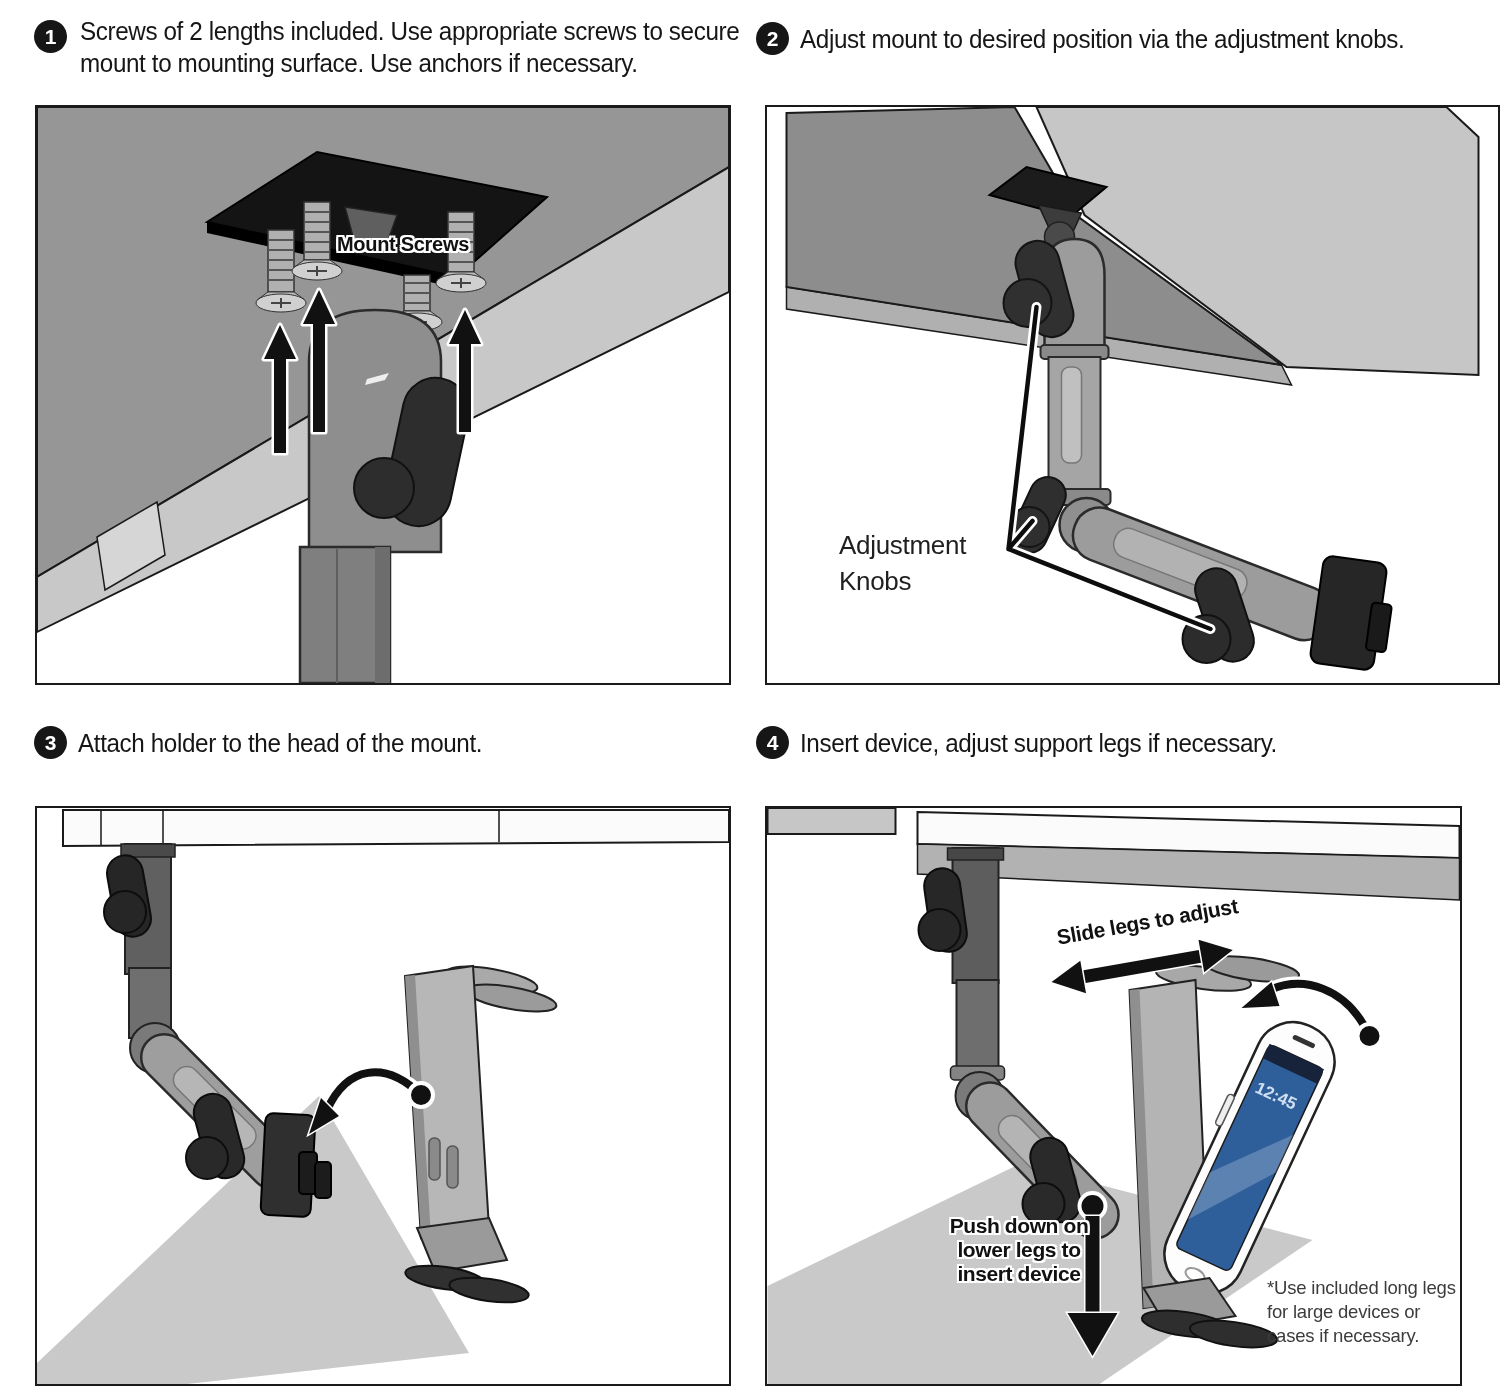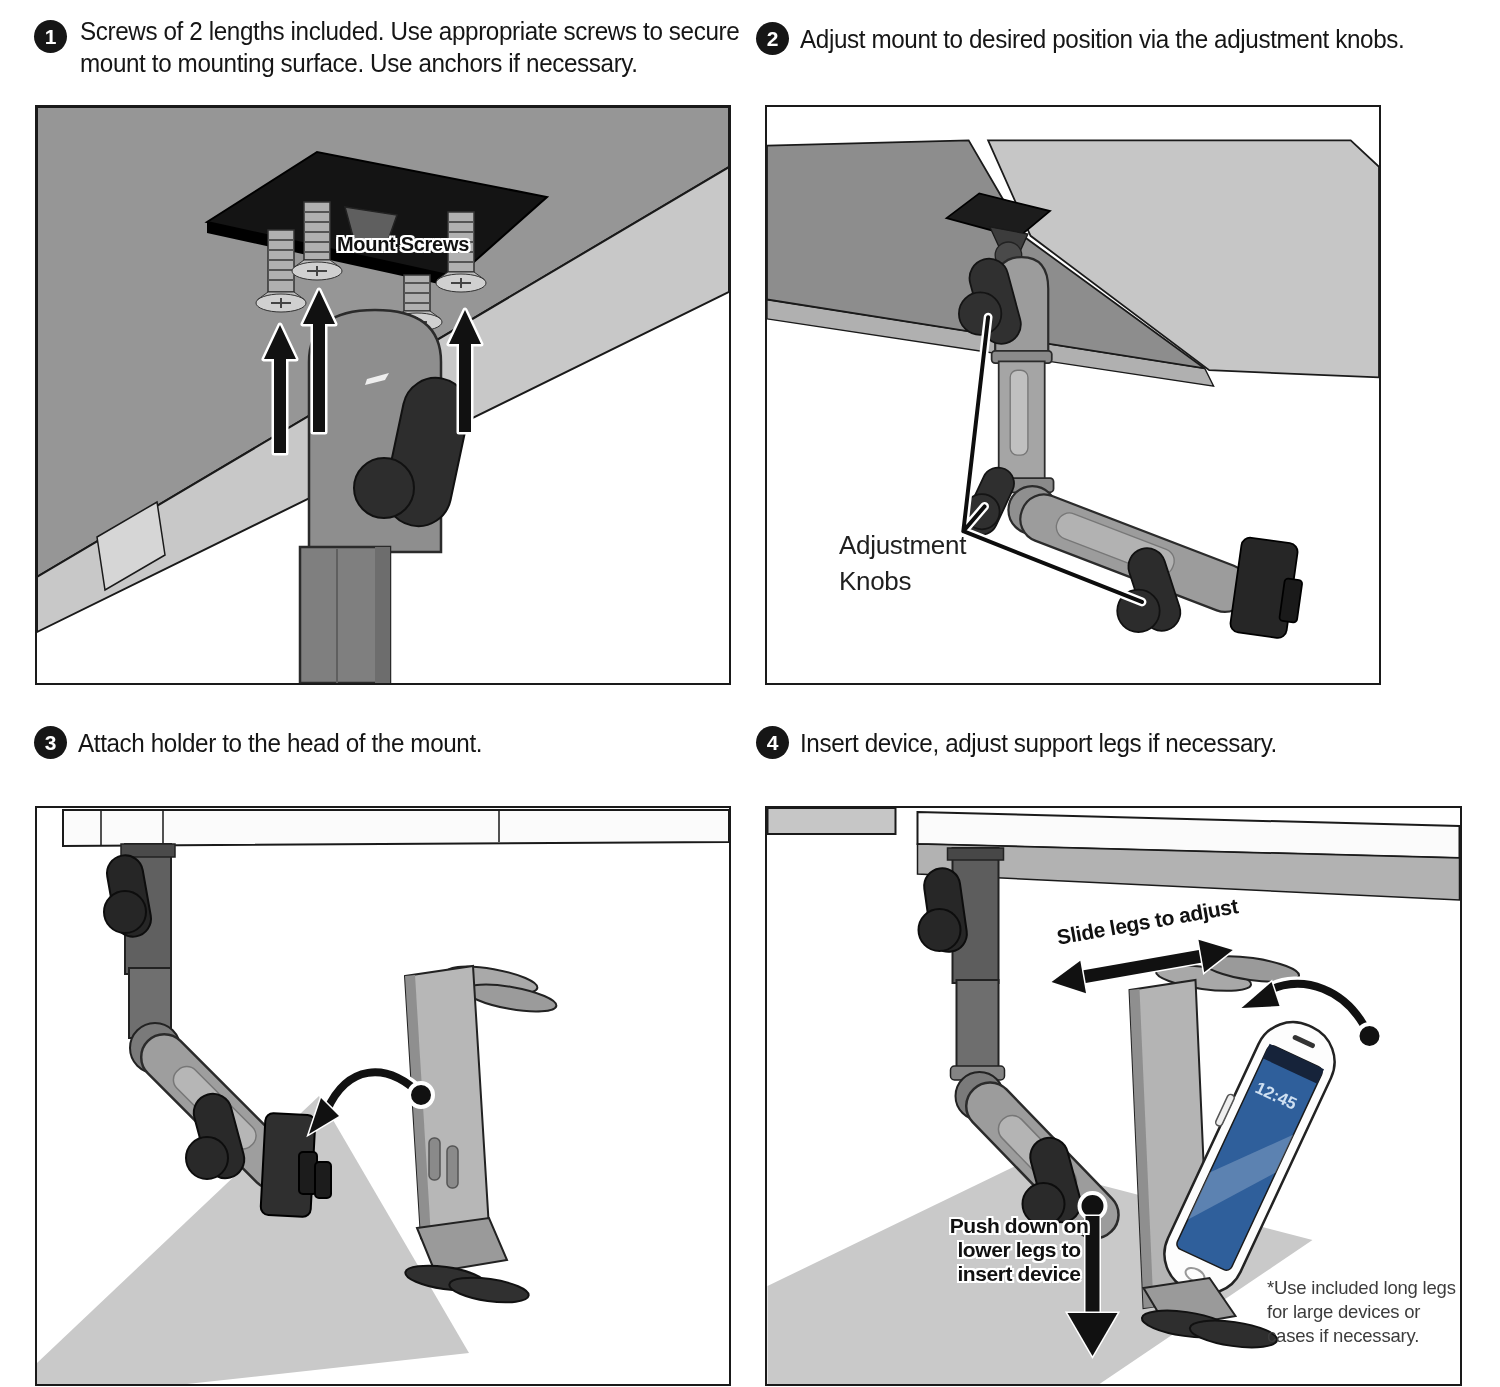--- a/index.html
+++ b/index.html
@@ -98,21 +98,21 @@
       <g>
         <polygon points="282,183 266,217 276,217 276,325 288,325 288,217 298,217" fill="#111" stroke="#fff" stroke-width="5" paint-order="stroke" stroke-linejoin="round"></polygon>
       </g>
       <g>
         <polygon points="428,203 412,237 422,237 422,325 434,325 434,237 444,237" fill="#111" stroke="#fff" stroke-width="5" paint-order="stroke" stroke-linejoin="round"></polygon>
       </g>
     </svg>
     <div class="callout outlined mount-screws-label" style="left:300px;top:126px;">Mount Screws</div>
   </div>
 
-  <div class="panel" style="left:765px;top:105px;width:616px;height:580px;">
+  <div class="panel" style="left:765px;top:105px;width:735px;height:580px;">
     <svg viewBox="0 0 692 576">
       <g>
         <polygon points="250,0 660,0 692,30 692,268 500,260 298,108" fill="#c6c6c6" stroke="#1a1a1a" stroke-width="2"></polygon>
         <polygon points="0,180 495,258 505,278 0,202" fill="#b0b0b0" stroke="#1a1a1a" stroke-width="1.5"></polygon>
         <polygon points="0,6 228,0 292,110 495,258 0,180" fill="#8d8d8d" stroke="#1a1a1a" stroke-width="2"></polygon>
       </g>
       <g>
         <polygon points="203,88 240,60 320,80 284,110" fill="#1c1c1c" stroke="#000" stroke-width="2"></polygon>
       </g>
       <g>

